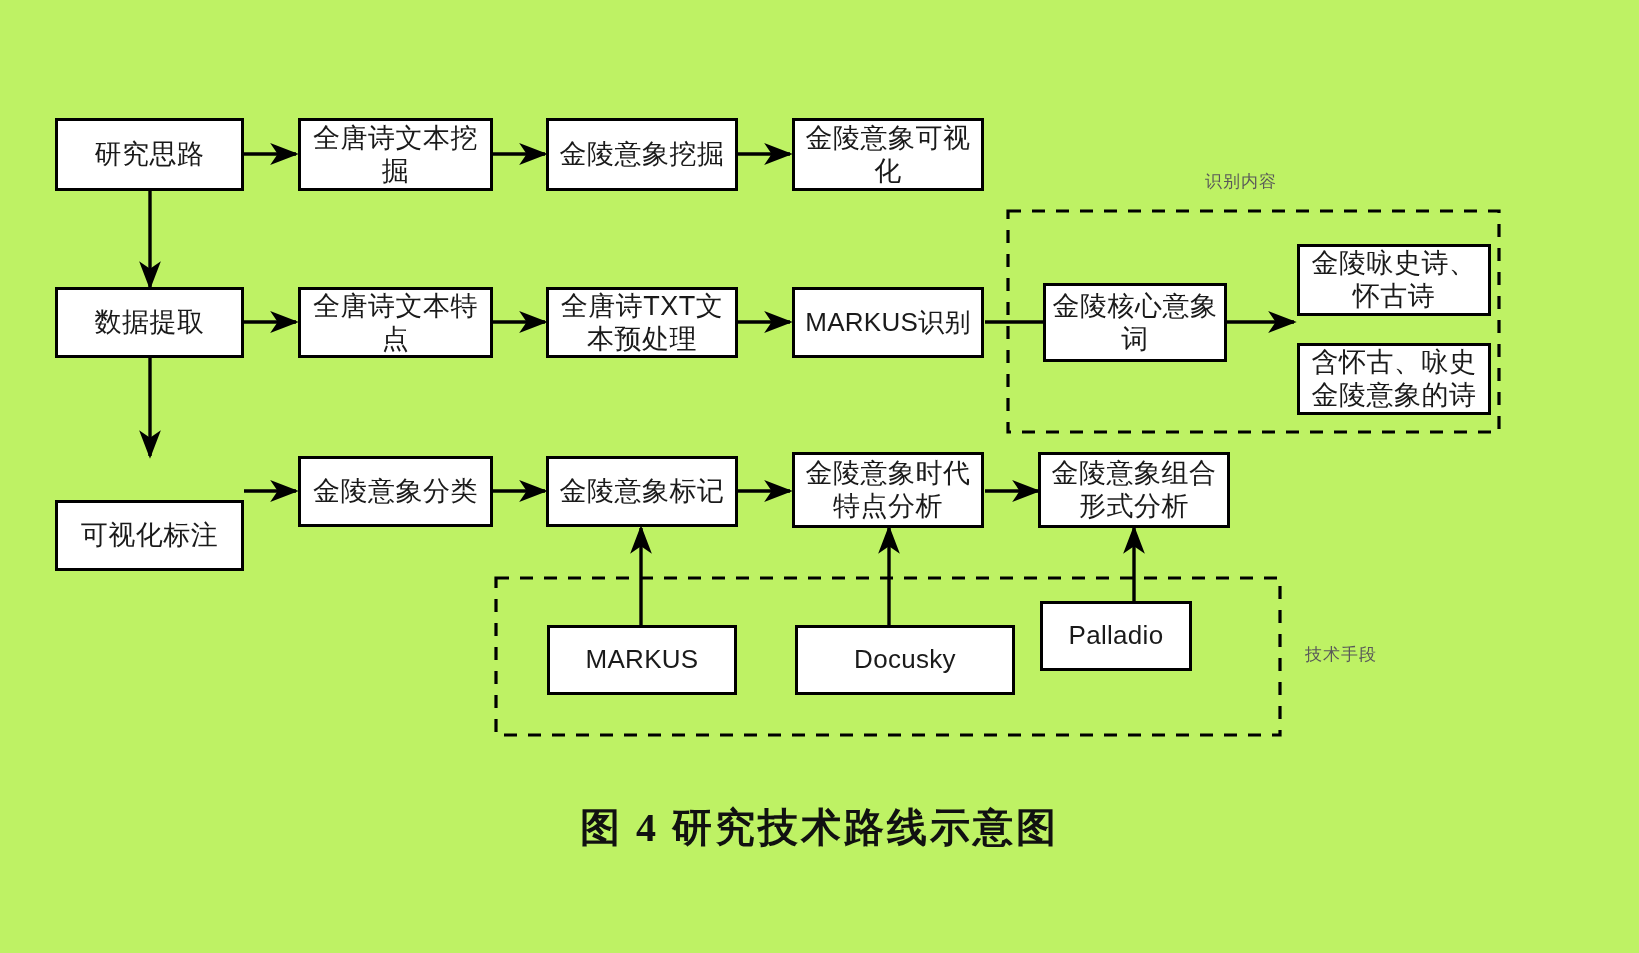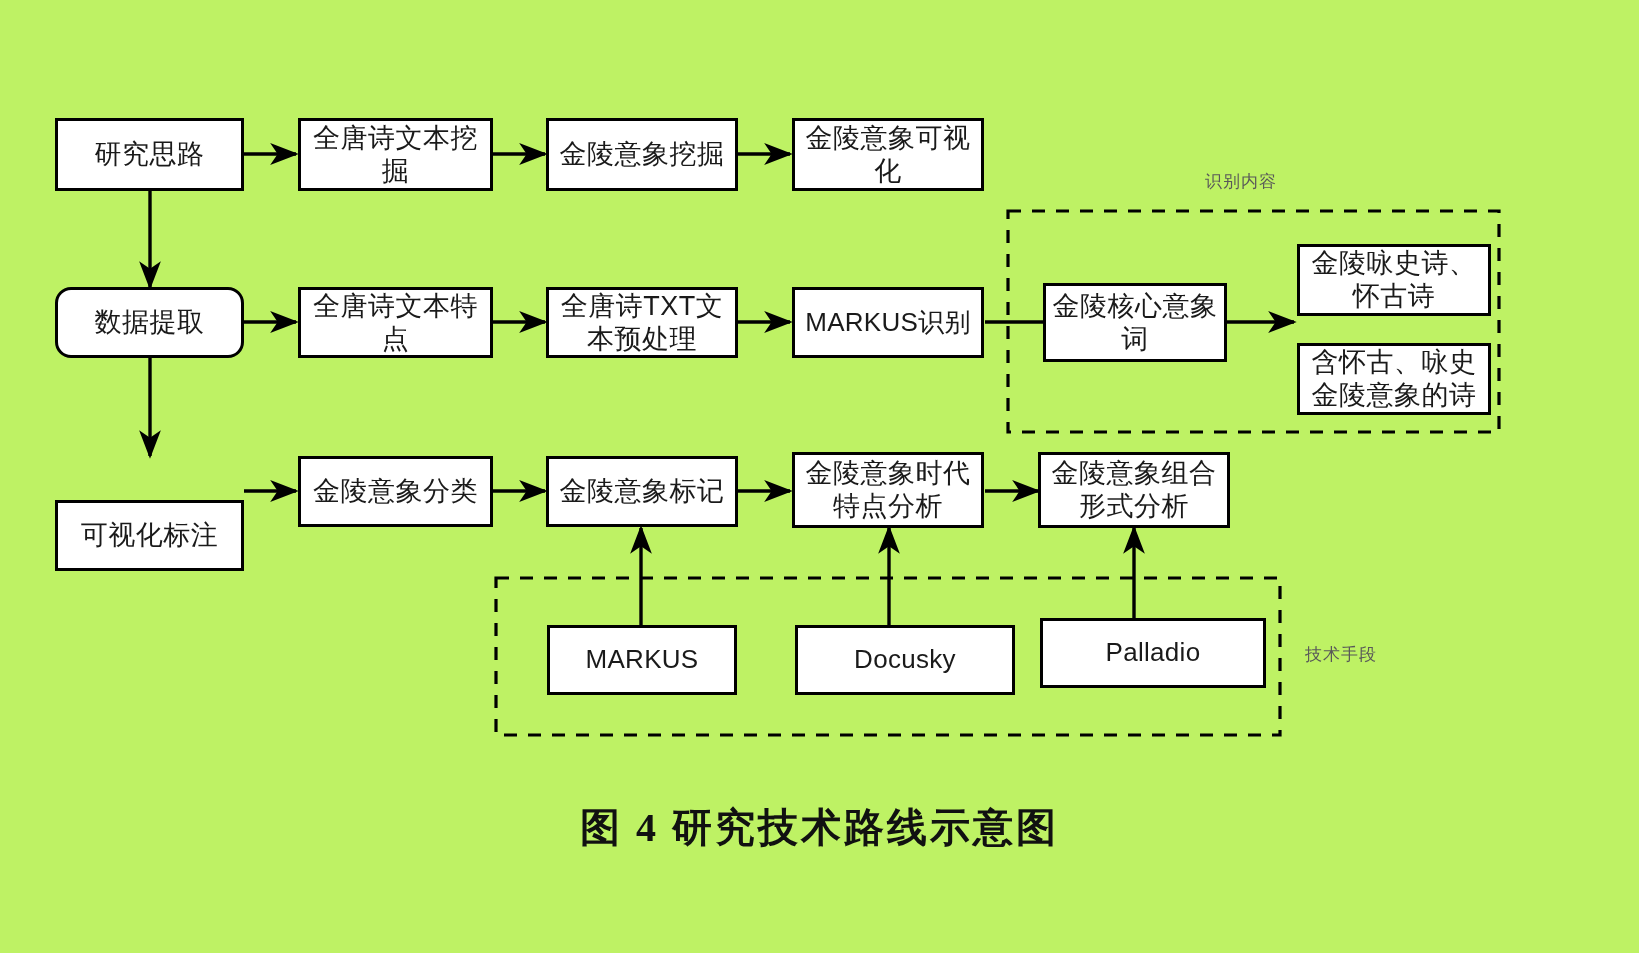--- a/index.html
+++ b/index.html
@@ -117,21 +117,21 @@
   <div class="node" style="left:298px; top:118px; width:195px; height:73px;">
     <span>全唐诗文本挖掘</span>
   </div>
   <div class="node" style="left:546px; top:118px; width:192px; height:73px;">
     <span>金陵意象挖掘</span>
   </div>
   <div class="node" style="left:792px; top:118px; width:192px; height:73px;">
     <span>金陵意象可视化</span>
   </div>
 
-  <div class="node" style="left:55px; top:287px; width:189px; height:71px;border-radius:16px;">
+  <div class="node" style="left:55px; top:287px; width:189px; height:71px;">
     <span>数据提取</span>
   </div>
   <div class="node" style="left:298px; top:287px; width:195px; height:71px;">
     <span>全唐诗文本特点</span>
   </div>
   <div class="node" style="left:546px; top:287px; width:192px; height:71px;">
     <span>全唐诗TXT文本预处理</span>
   </div>
   <div class="node latin" style="left:792px; top:287px; width:192px; height:71px;">
     <span>MARKUS识别</span>
@@ -162,21 +162,21 @@
   <div class="node" style="left:1038px; top:452px; width:192px; height:76px;">
     <span>金陵意象组合形式分析</span>
   </div>
 
   <div class="node latin" style="left:547px; top:625px; width:190px; height:70px;">
     <span>MARKUS</span>
   </div>
   <div class="node latin" style="left:795px; top:625px; width:220px; height:70px;">
     <span>Docusky</span>
   </div>
-  <div class="node latin" style="left:1040px; top:618px; width:226px; height:70px;">
+  <div class="node latin" style="left:1040px; top:601px; width:152px; height:70px;">
     <span>Palladio</span>
   </div>
 
   <div class="group-label" style="left:1205px; top:170px;">识别内容</div>
   <div class="group-label" style="left:1305px; top:643px;">技术手段</div>
 
   <div class="caption" style="top:800px;">图 4  研究技术路线示意图</div>
 
 </div>
 

